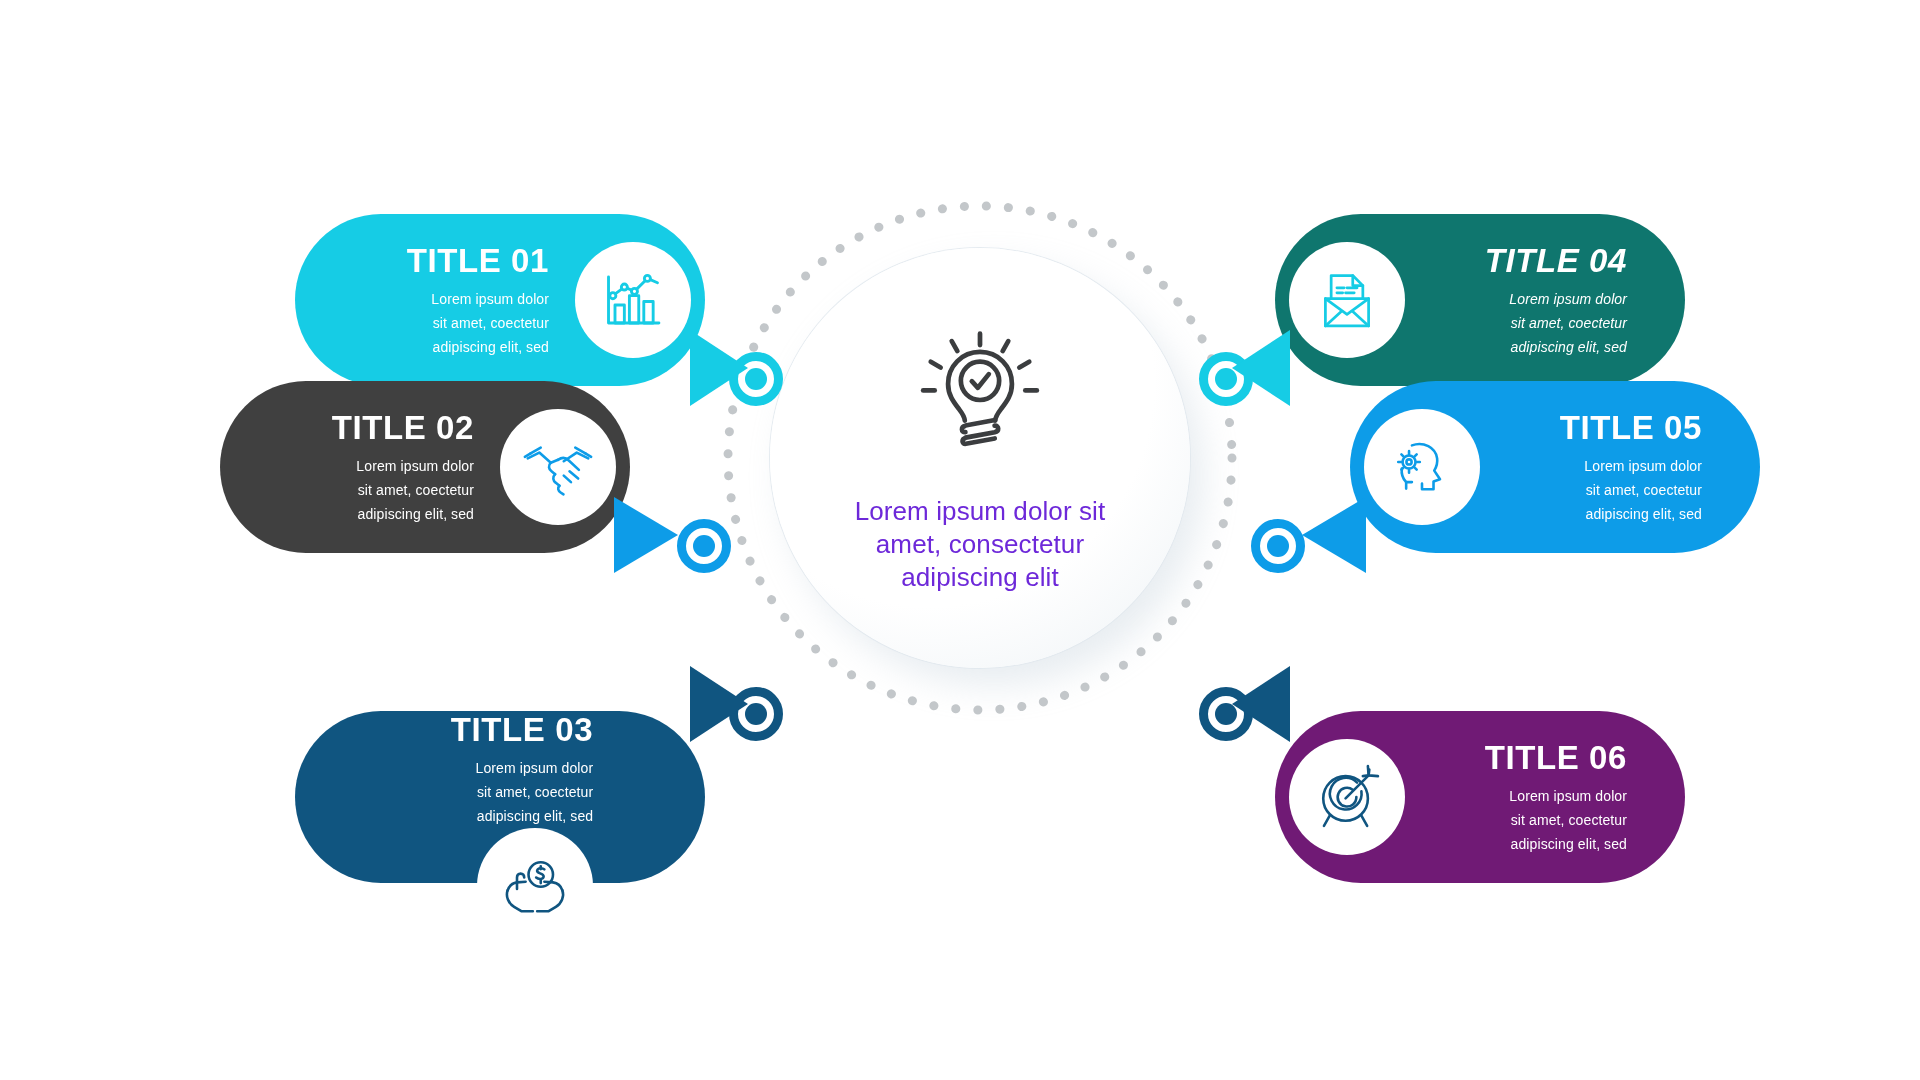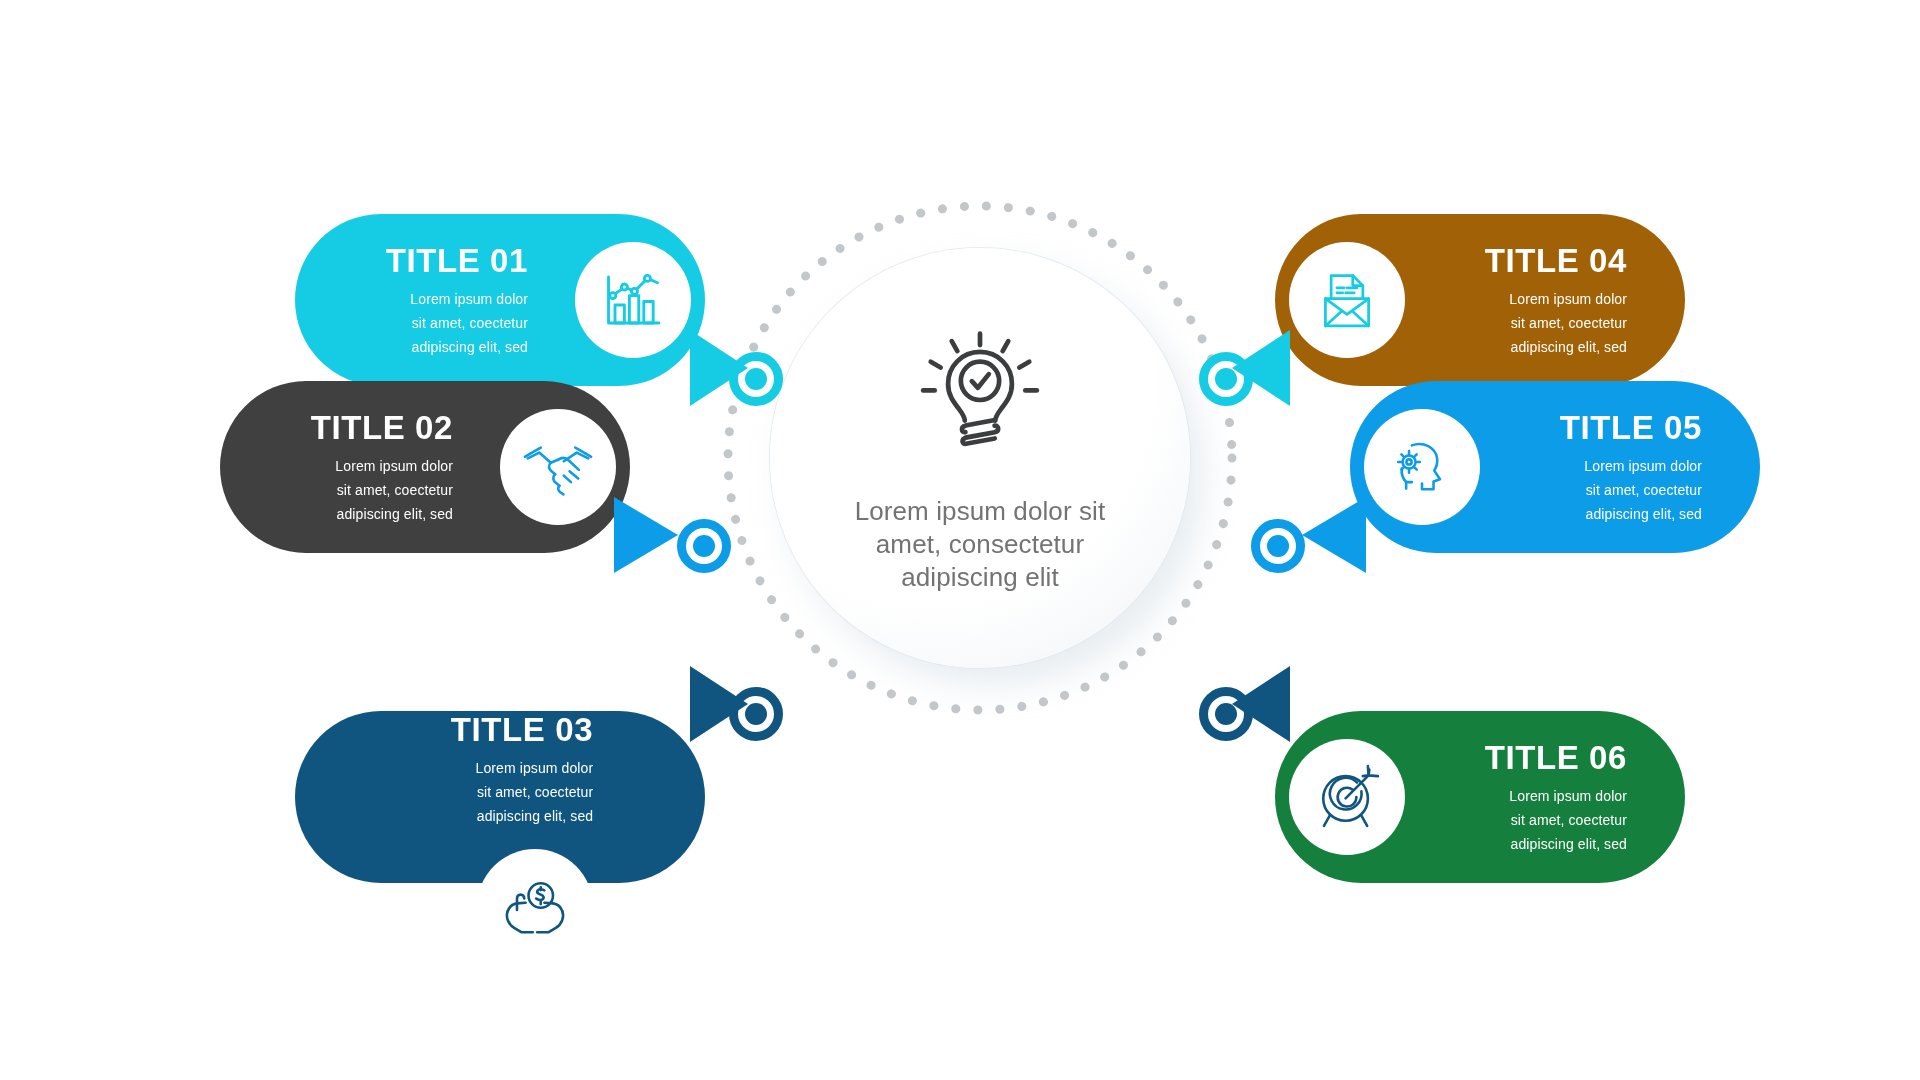--- a/index.html
+++ b/index.html
@@ -31,21 +31,21 @@
     position:absolute; left:0; top:0; width:420px; height:420px;
     display:flex; flex-direction:column; align-items:center; justify-content:center;
   }
   .hub-icon{width:152px;height:152px;margin-top:-6px;}
   .hub-text{
     margin-top:26px;
     width:300px;
     text-align:center;
     font-size:26px;
     line-height:33px;
-    color:#737373;
+    color:#6d28d9;
     letter-spacing:.1px;
   }
 
   
   .node{
     position:absolute;
     width:54px;height:54px;border-radius:50%;
     box-sizing:border-box;
     background:#ffffff;
     display:flex;align-items:center;justify-content:center;
@@ -54,21 +54,21 @@
 
   
   .card{
     position:absolute;
     height:172px;
     border-radius:86px;
     display:flex;
     align-items:center;
     box-sizing:border-box;
   }
-  .card.left{ flex-direction:row; padding-left:58px; padding-right:14px;gap:21px;}
+  .card.left{ flex-direction:row; padding-left:58px; padding-right:14px;}
   .card.right{ flex-direction:row; padding-right:58px; padding-left:14px;}
 
   .card-txt{
     display:flex;flex-direction:column;
     text-align:right;
     color:#ffffff;
     flex:1 1 auto;
   }
   .card-title{
     font-size:33px;
@@ -225,21 +225,21 @@
           <path d="M88 56 c-2 -6 -7 -10 -13 -11 l-12 -1"></path>
           <path d="M88 56 c3 8 -1 18 -9 23 l-10 6 H53"></path>
         </g>
       </svg>
     </div>
   </div>
   <svg class="tail" style="left:690px;top:666px;width:62px;height:90px;" viewBox="0 0 62 90">
     <path d="M0 76 L58 38 L0 0 Z" fill="#105580" transform="translate(0,0)"></path>
   </svg>
 
-  <div class="card right" style="left:1275px;top:214px;width:410px;background:#a16207;">
+  <div class="card right" style="left:1275px;top:214px;width:410px;background:#0f766e;font-style:italic;">
     <div class="badge">
       <svg viewBox="0 0 100 100">
         <g fill="none" stroke="#16CCE5" stroke-width="3.8" stroke-linecap="round" stroke-linejoin="round">
           <path d="M28 48 V16 h30 l14 14 v18"></path>
           <path d="M58 16 v14 h14"></path>
           <path d="M36 33 h10 M50 33 h14"></path>
           <path d="M36 40 h8 M48 40 h12"></path>
           <rect x="20" y="48" width="60" height="38"></rect>
           <path d="M20 48 L50 70 L80 48"></path>
           <path d="M20 86 L42 66 M80 86 L58 66"></path>
@@ -276,21 +276,21 @@
       <div class="card-title">TITLE 05</div>
       <div class="card-body">Lorem ipsum dolor
 sit amet, coectetur
 adipiscing elit, sed</div>
     </div>
   </div>
   <svg class="tail" style="left:1296px;top:497px;width:70px;height:90px;" viewBox="0 0 70 90">
     <path d="M70 0 L6 38 L70 76 Z" fill="#0D9CE8"></path>
   </svg>
 
-  <div class="card right" style="left:1275px;top:711px;width:410px;background:#15803d;">
+  <div class="card right" style="left:1275px;top:711px;width:410px;background:#701a75;">
     <div class="badge">
       <svg viewBox="0 0 100 100">
         <g fill="none" stroke="#105580" stroke-width="3.6" stroke-linecap="round" stroke-linejoin="round">
           <circle cx="48" cy="52" r="31"></circle>
           <path d="M64 30 a22 22 0 1 0 6 12"></path>
           <path d="M58 40 a13 13 0 1 0 5 10"></path>
           <path d="M48 52 L80 20"></path>
           <path d="M80 20 l-1 -13 M80 20 l13 1"></path>
           <path d="M72 21 l8 -1 1 -8"></path>
           <path d="M26 76 L18 90 M70 76 L78 90"></path>

